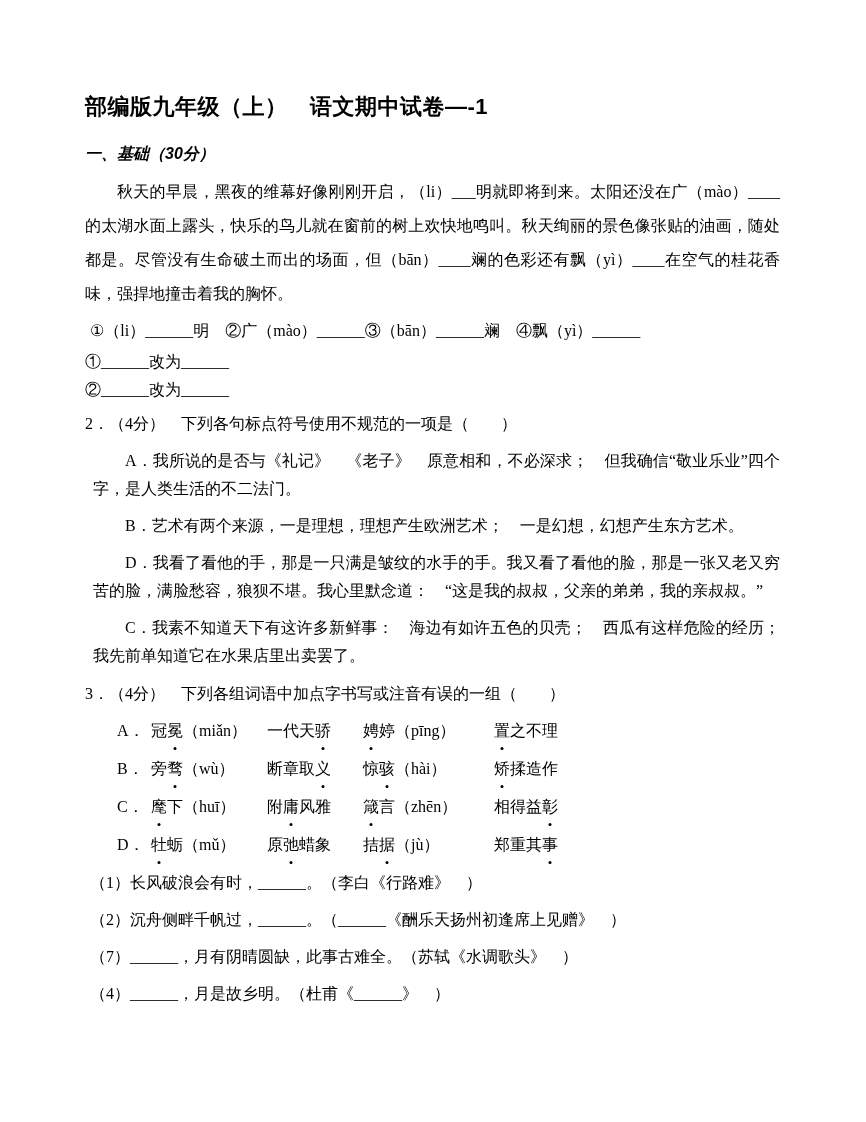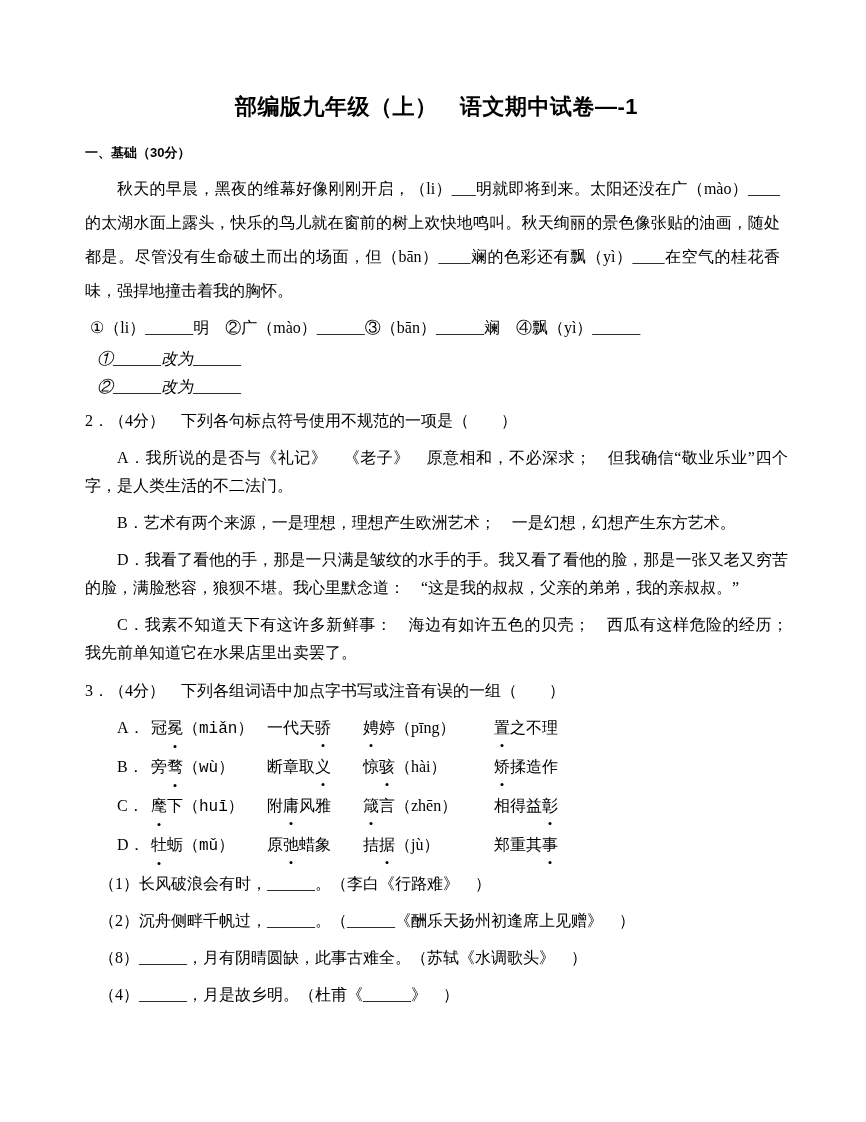--- a/index.html
+++ b/index.html
@@ -3,50 +3,49 @@
 <meta charset="utf-8">
 <style>
   html,body{margin:0;padding:0;}
   body{
     width:866px;height:1122px;background:#ffffff;color:#000;
     font-family:"Liberation Serif","DejaVu Serif",serif;
     font-size:16px;overflow:hidden;
   }
   .page{padding:64px 78px 0 85px;}
   .title{
-    text-align:center;
     font-family:"Liberation Sans","DejaVu Sans",sans-serif;
     font-weight:700;font-size:22px;letter-spacing:0.5px;
     margin:28px 0 22px 0;
   }
   .sec{
     font-family:"Liberation Sans","DejaVu Sans",sans-serif;
-    font-weight:700;font-size:13px;margin:0 0 10px 0;
+    font-weight:700;font-size:16px;margin:0 0 10px 0;font-style:italic;
   }
   .stem{margin:8px 0 6px 0;line-height:29px;}
   .passage{
     margin:4px 8px 2px 0;line-height:34px;
     text-indent:2em;text-align:justify;
   }
   .subline{margin:6px 0;line-height:28px;padding-left:5px;}
-  .blankline{margin:7px 12px;font-style:italic;}
+  .blankline{margin:7px 0;}
   .option{
-    margin:9px 0;line-height:28px;
+    margin:9px 8px;line-height:28px;
     text-indent:2em;text-align:justify;
   }
   .wrow{
     display:flex;align-items:baseline;
     padding-left:32px;margin:8px 0;line-height:30px;white-space:nowrap;
   }
   .lab{width:34px;flex:0 0 auto;}
-  .w1{width:116px;flex:0 0 auto;font-family:Liberation Mono, monospace;}
+  .w1{width:116px;flex:0 0 auto;}
   .w2{width:96px;flex:0 0 auto;}
   .w3{width:112px;flex:0 0 auto;}
   .w4{flex:0 0 auto;margin-left:19px;}
-  .qitem{margin:7px 9px;line-height:30px;padding-left:5px;}
+  .qitem{margin:7px 0;line-height:30px;padding-left:5px;}
   
   .dot{position:relative;display:inline-block;}
   .dot::after{
     content:"";position:absolute;left:50%;bottom:-4px;
     width:3px;height:3px;background:#000;border-radius:50%;
     transform:translateX(-50%);
   }
 </style>
 </head>
 <body>
@@ -94,16 +93,16 @@
   <div class="wrow">
     <span class="lab">D．</span>
     <span class="w1"><span class="dot">牡</span>蛎（mǔ）</span>
     <span class="w2">原<span class="dot">弛</span>蜡象</span>
     <span class="w3">拮<span class="dot">据</span>（jù）</span>
     <span class="w4">郑重其<span class="dot">事</span></span>
   </div>
 
   <p class="qitem">（1）长风破浪会有时，______。（李白《行路难》　）</p>
   <p class="qitem">（2）沉舟侧畔千帆过，______。（______《酬乐天扬州初逢席上见赠》　）</p>
-  <p class="qitem">（8）______，月有阴晴圆缺，此事古难全。（苏轼《水调歌头》　）</p>
+  <p class="qitem">（7）______，月有阴晴圆缺，此事古难全。（苏轼《水调歌头》　）</p>
   <p class="qitem">（4）______，月是故乡明。（杜甫《______》　）</p>
 
 </div>
 
 </body></html>

